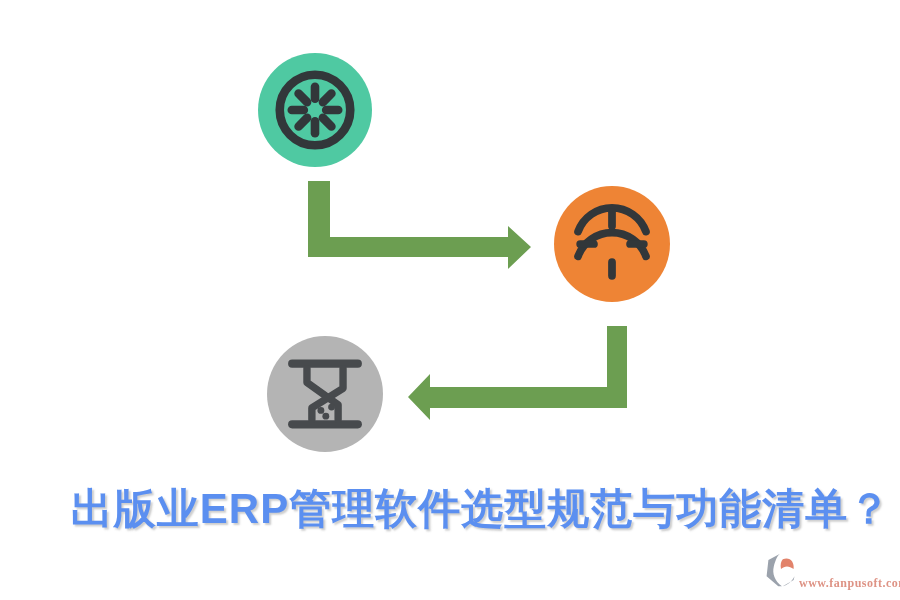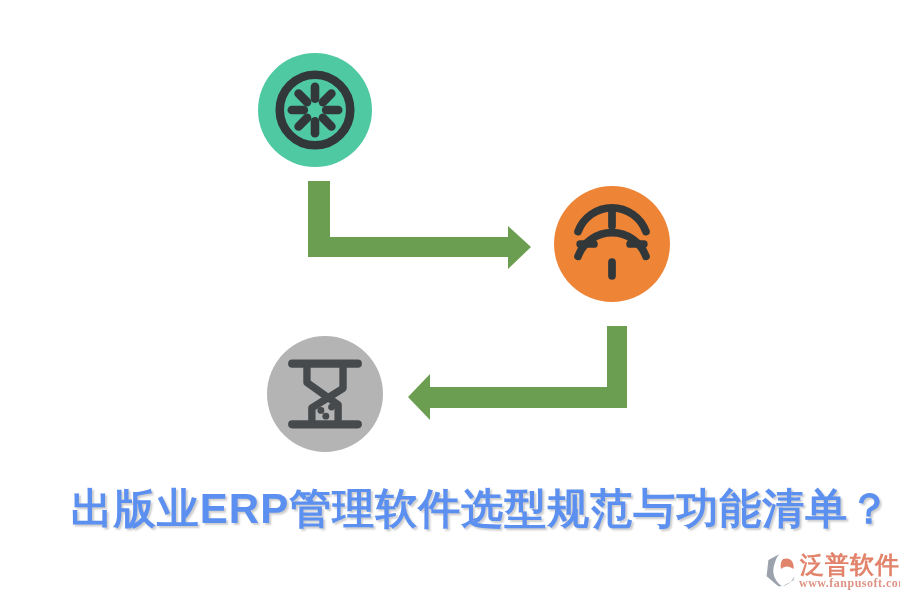--- a/index.html
+++ b/index.html
@@ -115,17 +115,16 @@
   </div>
 
   <div class="title">出版业ERP管理软件选型规范与功能清单？</div>
 
   <div class="watermark">
     <svg class="wm-icon" width="36" height="40" viewBox="0 0 40 40">
       <path d="M19 2 L6 9 L4 27 L17 38 L21 38 C13 32 10 24 12 16 C14 9 16 4 19 2 Z" fill="var(--logo-gray)"></path>
       <path d="M35 27 C32 33 27 37 22 38 L34 31 Z" fill="var(--logo-gray)"></path>
       <path d="M22 8 C30 5 35 11 34 19 C29 15 24 15 20 19 C19 14 20 10 22 8 Z" fill="var(--logo-coral)"></path>
     </svg>
-    <div class="wm-brand">泛普软件</div>
     <div class="wm-site">www.fanpusoft.com</div>
   </div>
 
 </div>
 
 </body></html>

